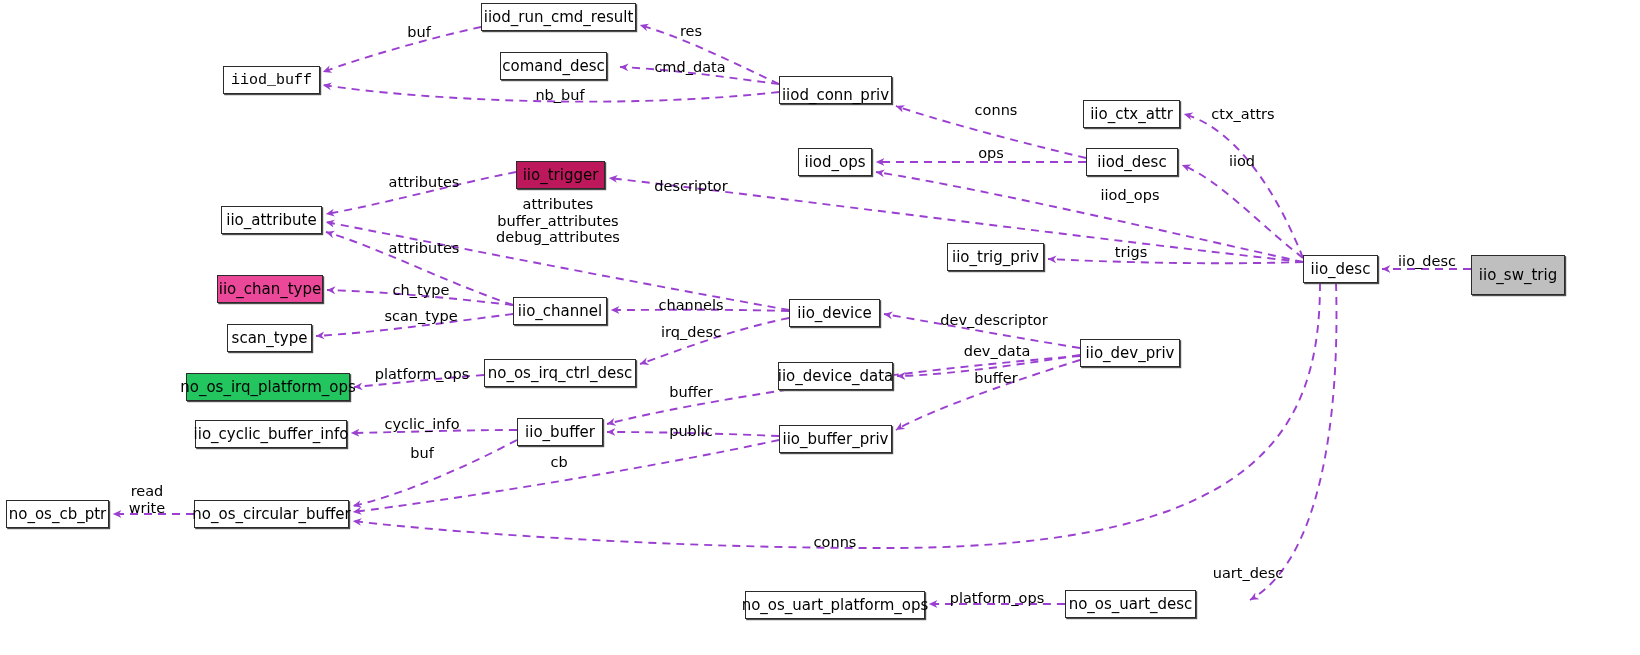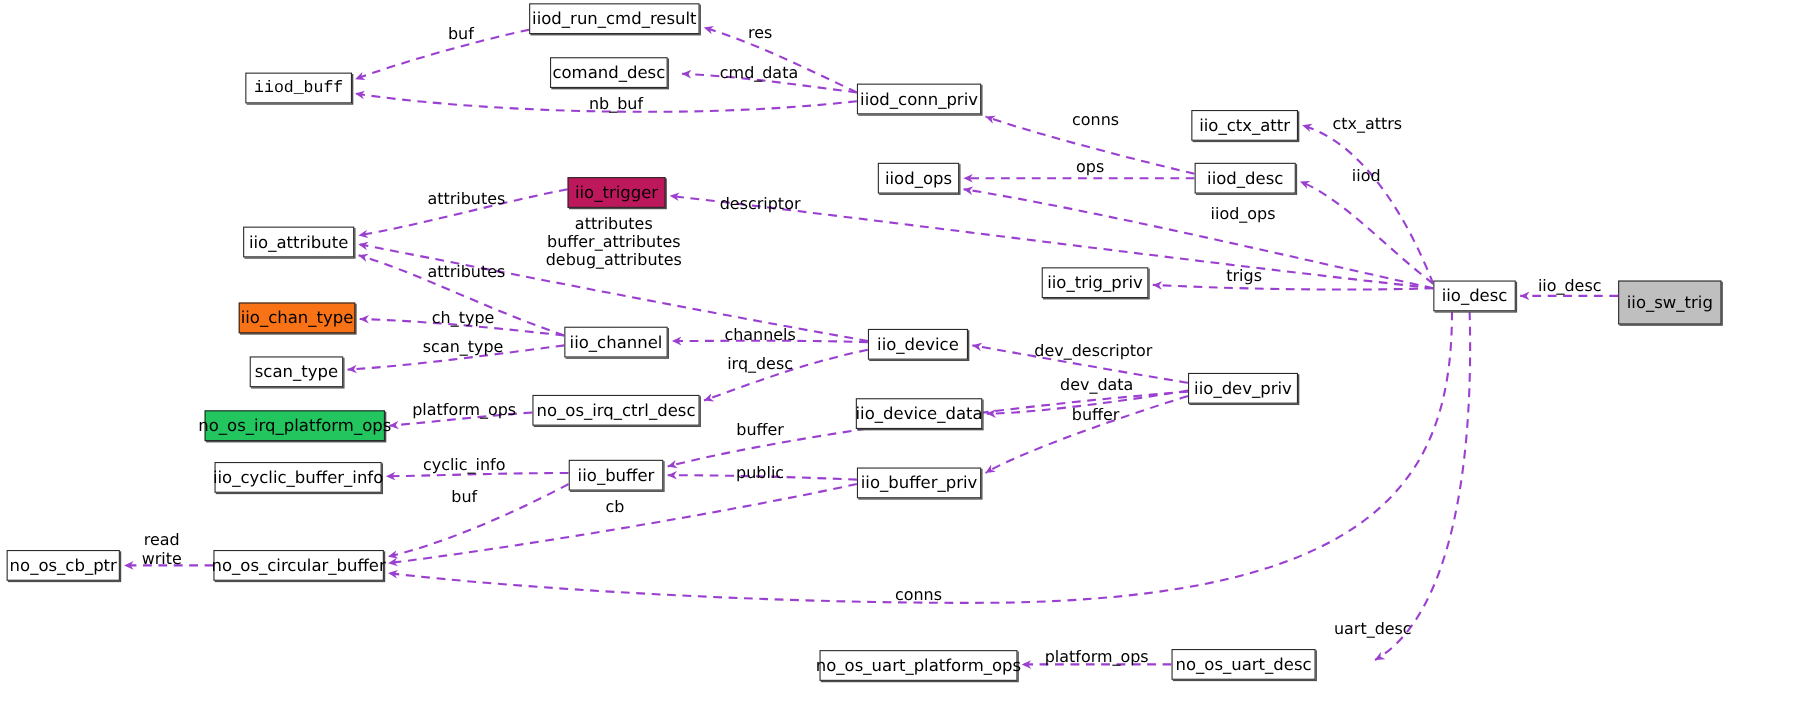--- a/index.html
+++ b/index.html
@@ -86,21 +86,21 @@
   <div id="node-layer">
       <div class="node" style="left: 481px; top: 3px; width: 155px; height: 28px; border-color: rgb(43, 43, 43); background: rgb(255, 255, 255); color: rgb(0, 0, 0);">
         <span>iiod_run_cmd_result</span>
       </div>
       <div class="node" style="left: 500px; top: 52px; width: 107px; height: 28px; border-color: rgb(43, 43, 43); background: rgb(255, 255, 255); color: rgb(0, 0, 0);">
         <span>comand_desc</span>
       </div>
       <div class="node" style="left: 223px; top: 66px; width: 97px; height: 28px; border-color: rgb(43, 43, 43); background: rgb(255, 255, 255); color: rgb(0, 0, 0); font-family: Liberation Mono, monospace;">
         <span>iiod_buff</span>
       </div>
-      <div class="node" style="left: 779px; top: 76px; width: 113px; height: 28px; border-color: rgb(43, 43, 43); background: rgb(255, 255, 255); color: rgb(0, 0, 0);">
+      <div class="node" style="left: 779px; top: 76px; width: 113px; height: 28px; border-color: rgb(43, 43, 43); background: rgb(255, 255, 255); color: rgb(0, 0, 0); align-items: flex-end;">
         <span>iiod_conn_priv</span>
       </div>
       <div class="node" style="left: 1083px; top: 100px; width: 97px; height: 28px; border-color: rgb(43, 43, 43); background: rgb(255, 255, 255); color: rgb(0, 0, 0);">
         <span>iio_ctx_attr</span>
       </div>
       <div class="node" style="left: 798px; top: 148px; width: 74px; height: 28px; border-color: rgb(43, 43, 43); background: rgb(255, 255, 255); color: rgb(0, 0, 0);">
         <span>iiod_ops</span>
       </div>
       <div class="node" style="left: 1086px; top: 148px; width: 92px; height: 28px; border-color: rgb(43, 43, 43); background: rgb(255, 255, 255); color: rgb(0, 0, 0);">
         <span>iiod_desc</span>
@@ -113,21 +113,21 @@
       </div>
       <div class="node" style="left: 947px; top: 243px; width: 97px; height: 28px; border-color: rgb(43, 43, 43); background: rgb(255, 255, 255); color: rgb(0, 0, 0);">
         <span>iio_trig_priv</span>
       </div>
       <div class="node" style="left: 1303px; top: 255px; width: 75px; height: 28px; border-color: rgb(43, 43, 43); background: rgb(255, 255, 255); color: rgb(0, 0, 0);">
         <span>iio_desc</span>
       </div>
       <div class="node highlight" style="left: 1471px; top: 255px; width: 94px; height: 40px; border-color: rgb(43, 43, 43); background: rgb(191, 191, 191); color: rgb(0, 0, 0);">
         <span>iio_sw_trig</span>
       </div>
-      <div class="node" style="left: 217px; top: 275px; width: 106px; height: 28px; border-color: rgb(43, 43, 43); background: #f97316; color: rgb(0, 0, 0);">
+      <div class="node" style="left: 217px; top: 275px; width: 106px; height: 28px; border-color: rgb(43, 43, 43); background: #ec4899; color: rgb(0, 0, 0);">
         <span>iio_chan_type</span>
       </div>
       <div class="node" style="left: 513px; top: 297px; width: 94px; height: 28px; border-color: rgb(43, 43, 43); background: rgb(255, 255, 255); color: rgb(0, 0, 0);">
         <span>iio_channel</span>
       </div>
       <div class="node" style="left: 789px; top: 299px; width: 91px; height: 28px; border-color: rgb(43, 43, 43); background: rgb(255, 255, 255); color: rgb(0, 0, 0);">
         <span>iio_device</span>
       </div>
       <div class="node" style="left: 227px; top: 324px; width: 85px; height: 28px; border-color: rgb(43, 43, 43); background: rgb(255, 255, 255); color: rgb(0, 0, 0);">
         <span>scan_type</span>

